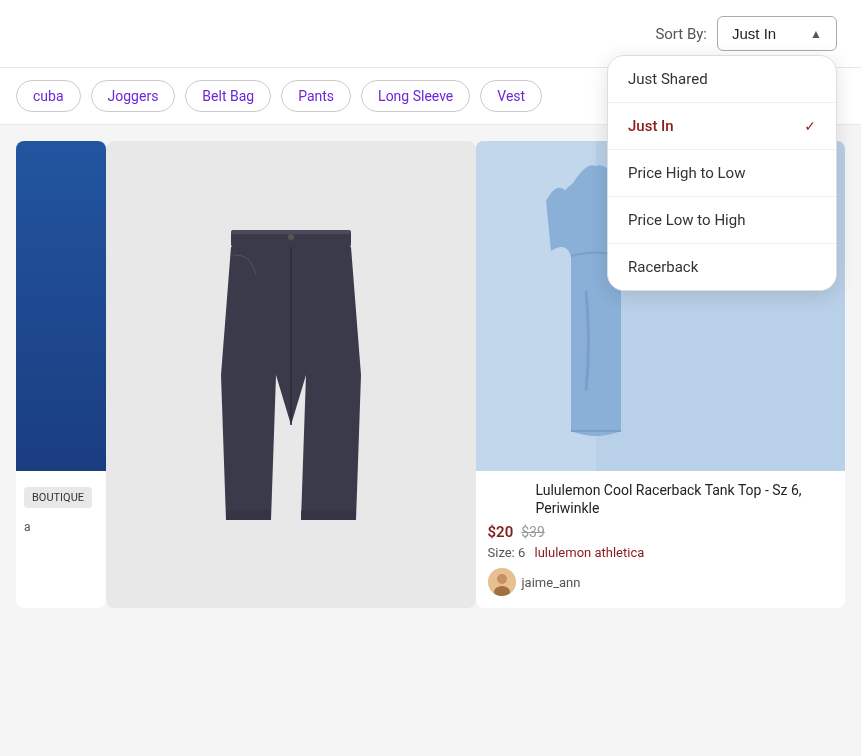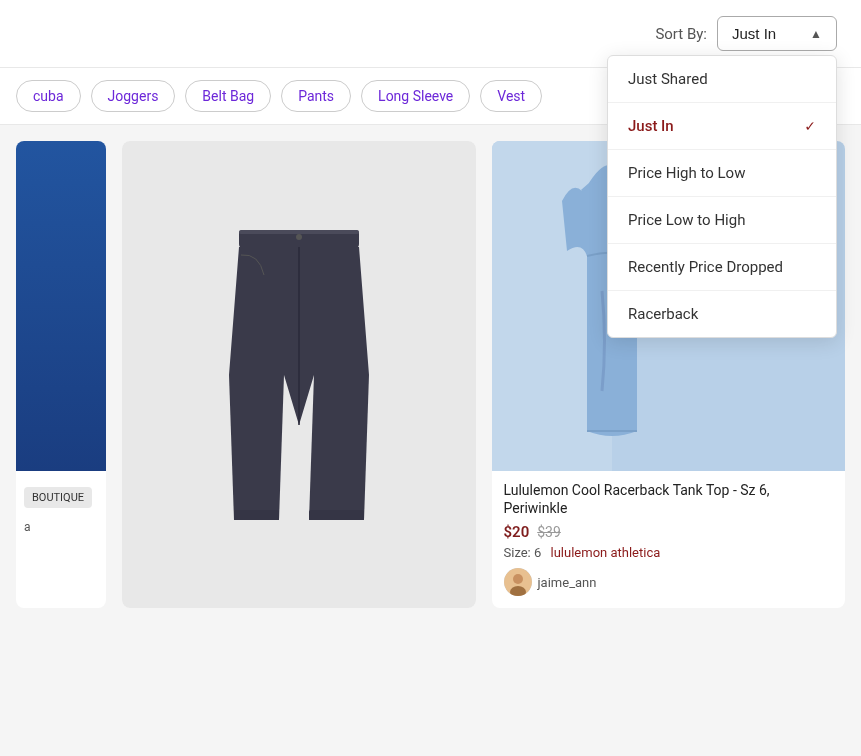--- a/index.html
+++ b/index.html
@@ -55,21 +55,21 @@
       margin-left: auto;
     }
 
     
     .dropdown-menu {
       position: absolute;
       top: calc(100% + 4px);
       right: 0;
       background: #fff;
       border: 1px solid #ddd;
-      border-radius: 6px;
+      border-radius: 17px;
       box-shadow: 0 4px 20px rgba(0,0,0,0.12);
       z-index: 100;
       min-width: 230px;
       overflow: hidden;
     }
 
     .dropdown-item {
       padding: 14px 20px;
       font-size: 15px;
       color: #333;
@@ -115,21 +115,20 @@
       cursor: pointer;
       white-space: nowrap;
       flex-shrink: 0;
     }
 
     
     .products-area {
       padding: 16px;
       display: grid;
       grid-template-columns: 90px 1fr 1fr;
-      gap: 16px;
     }
 
     
     .product-card-partial {
       background: #fff;
       border-radius: 8px;
       overflow: hidden;
     }
 
     .product-card-partial .img-area {
@@ -183,20 +182,21 @@
 
     .product-info {
       padding: 10px 12px 12px;
     }
 
     .product-title {
       font-size: 14px;
       color: #222;
       margin-bottom: 6px;
       line-height: 1.3;
+      margin-left: 48px;
     }
 
     .price-row {
       display: flex;
       align-items: center;
       gap: 8px;
       margin-bottom: 4px;
     }
 
     .price-current {
@@ -274,23 +274,20 @@
       </div>
       <div class="dropdown-item active">
         <span>Just In</span>
         <span class="checkmark">✓</span>
       </div>
       <div class="dropdown-item">
         <span>Price High to Low</span>
       </div>
       <div class="dropdown-item">
         <span>Price Low to High</span>
-      </div>
-      <div class="dropdown-item">
-        <span>Recently Price Dropped</span>
       </div>
       <div class="dropdown-item">
         <span>Racerback</span>
       </div>
     </div>
   </div>
 </div>
 
 <div class="filter-bar">
   <div class="filter-tag">

